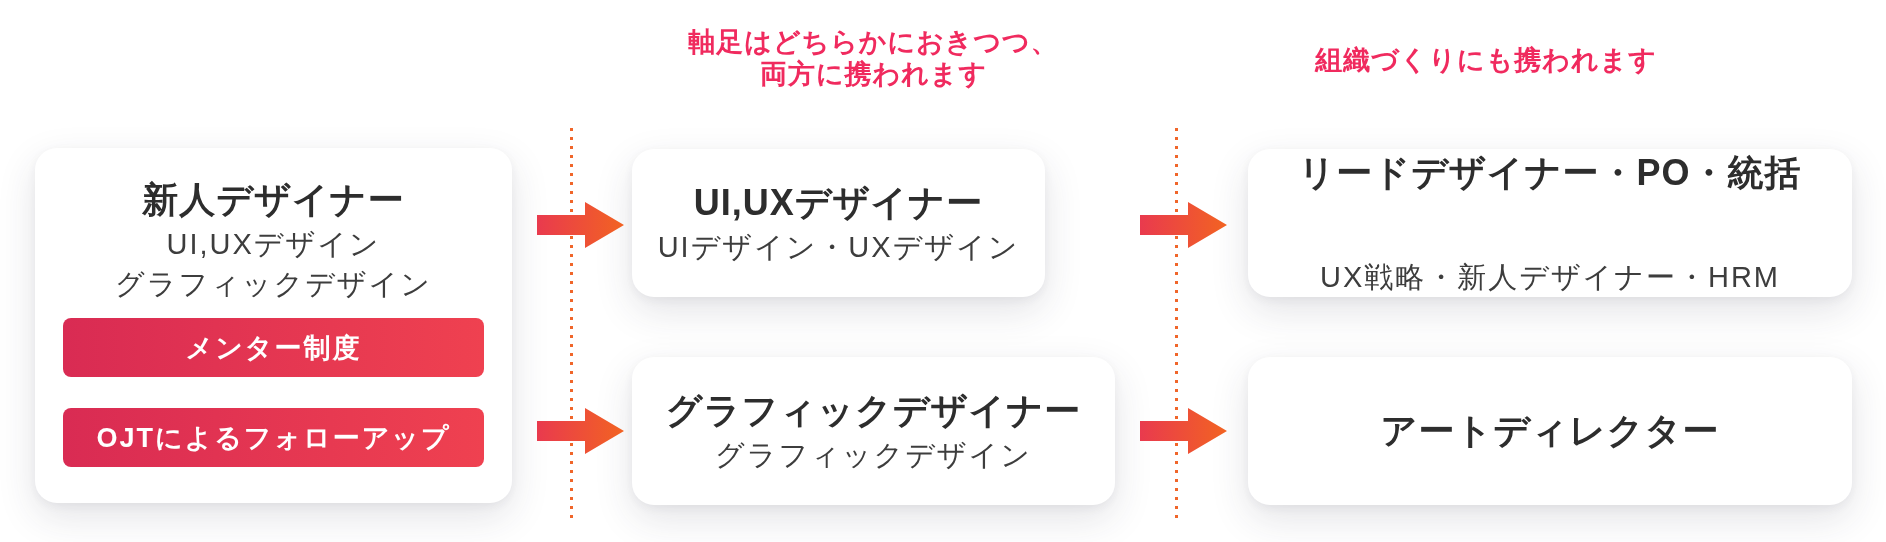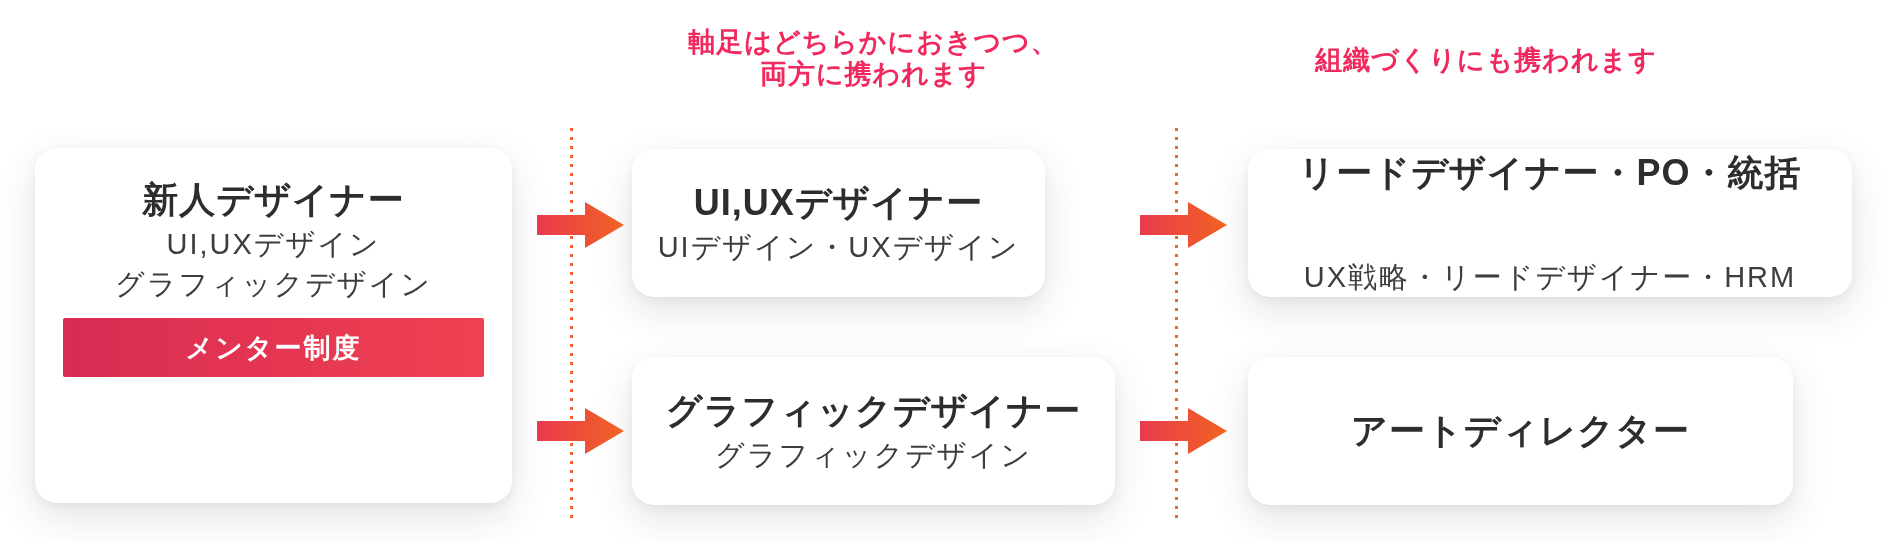--- a/index.html
+++ b/index.html
@@ -33,27 +33,27 @@
 
   .card{
     position:absolute;background:#ffffff;border-radius:22px;box-sizing:border-box;
     box-shadow:0 14px 38px rgba(50,50,70,.13),0 3px 10px rgba(50,50,70,.06);
     display:flex;flex-direction:column;align-items:center;justify-content:center;text-align:center;
   }
   .card-newbie{left:35px;top:148px;width:477px;height:355px;justify-content:flex-start;padding-top:28px;}
   .card-uiux{left:632px;top:149px;width:413px;height:148px;}
   .card-graphic{left:632px;top:357px;width:483px;height:148px;}
   .card-lead{left:1248px;top:149px;width:604px;height:148px;justify-content:space-between;}
-  .card-art{left:1248px;top:357px;width:545px;height:148px;}
+  .card-art{left:1248px;top:357px;width:604px;height:148px;}
 
   .card-title{font-size:36px;font-weight:bold;color:var(--title-ink);line-height:48px;letter-spacing:1px;white-space:nowrap;}
   .card-sub{font-size:29px;color:var(--sub-ink);line-height:40px;letter-spacing:2px;white-space:nowrap;}
 
   .badge{
-    align-self:stretch;margin:0 28px;height:59px;border-radius:2px;
+    align-self:stretch;margin:0 28px;height:59px;border-radius:8px;
     background:linear-gradient(90deg,var(--badge-gradient-start),var(--badge-gradient-end));
     color:#ffffff;font-weight:bold;font-size:27px;letter-spacing:2px;
     display:flex;align-items:center;justify-content:center;white-space:nowrap;
   }
   .badge-1{margin-top:14px;}
   .badge-2{margin-top:31px;}
 
   .arrow{position:absolute;width:88px;height:50px;}
   .arrow svg{display:block;width:100%;height:100%;}
   .arrow-l-top{left:537px;top:200px;}
@@ -88,35 +88,36 @@
   </div>
 
   <div class="vline vline-1"></div>
   <div class="vline vline-2"></div>
 
   <div class="card card-newbie">
     <div class="card-title">新人デザイナー</div>
     <div class="card-sub">UI,UXデザイン</div>
     <div class="card-sub">グラフィックデザイン</div>
     <div class="badge badge-1">メンター制度</div>
+    <div class="badge badge-2">OJTによるフォローアップ</div>
   </div>
 
   <div class="card card-uiux">
     <div class="card-title">UI,UXデザイナー</div>
     <div class="card-sub">UIデザイン・UXデザイン</div>
   </div>
 
   <div class="card card-graphic">
     <div class="card-title">グラフィックデザイナー</div>
     <div class="card-sub">グラフィックデザイン</div>
   </div>
 
   <div class="card card-lead">
     <div class="card-title">リードデザイナー・PO・統括</div>
-    <div class="card-sub">UX戦略・リードデザイナー・HRM</div>
+    <div class="card-sub">UX戦略・新人デザイナー・HRM</div>
   </div>
 
   <div class="card card-art">
     <div class="card-title">アートディレクター</div>
   </div>
 
   <div class="arrow arrow-l-top">
     <svg viewBox="0 0 88 50">
         <polygon points="0,15 48,15 48,2 87,25 48,48 48,35 0,35" fill="url(#arrowGrad)"></polygon>
       </svg>

